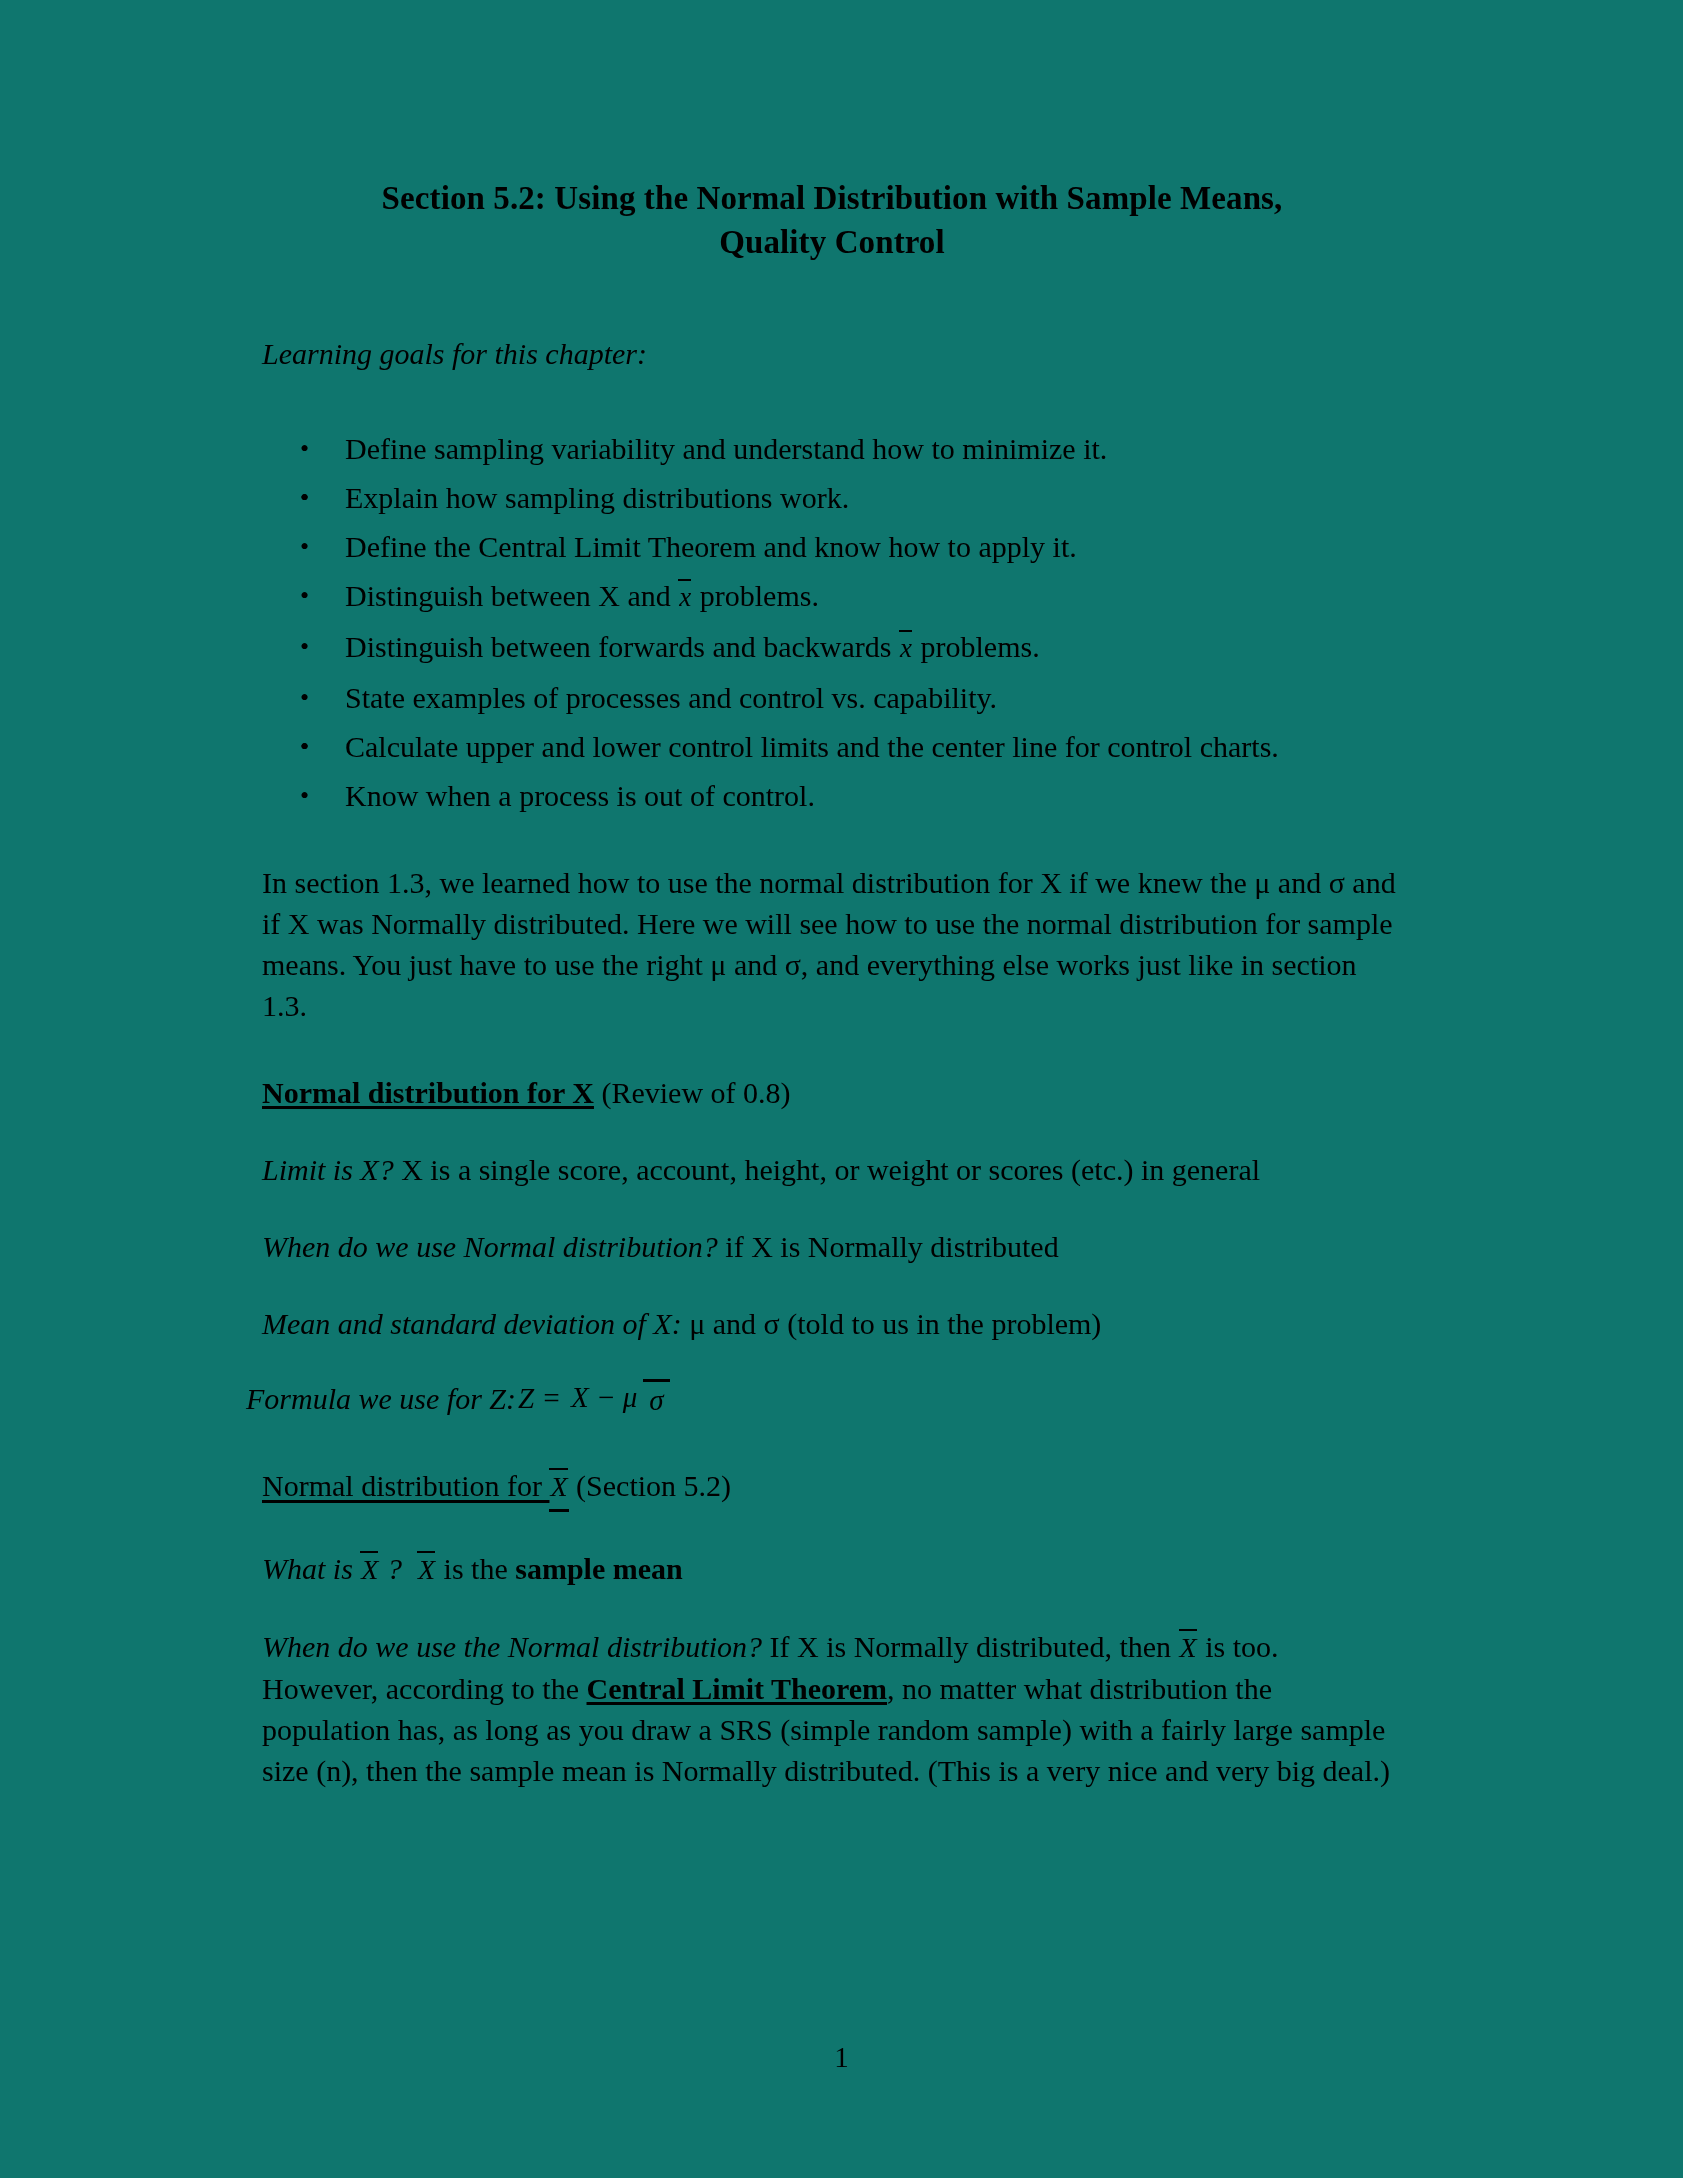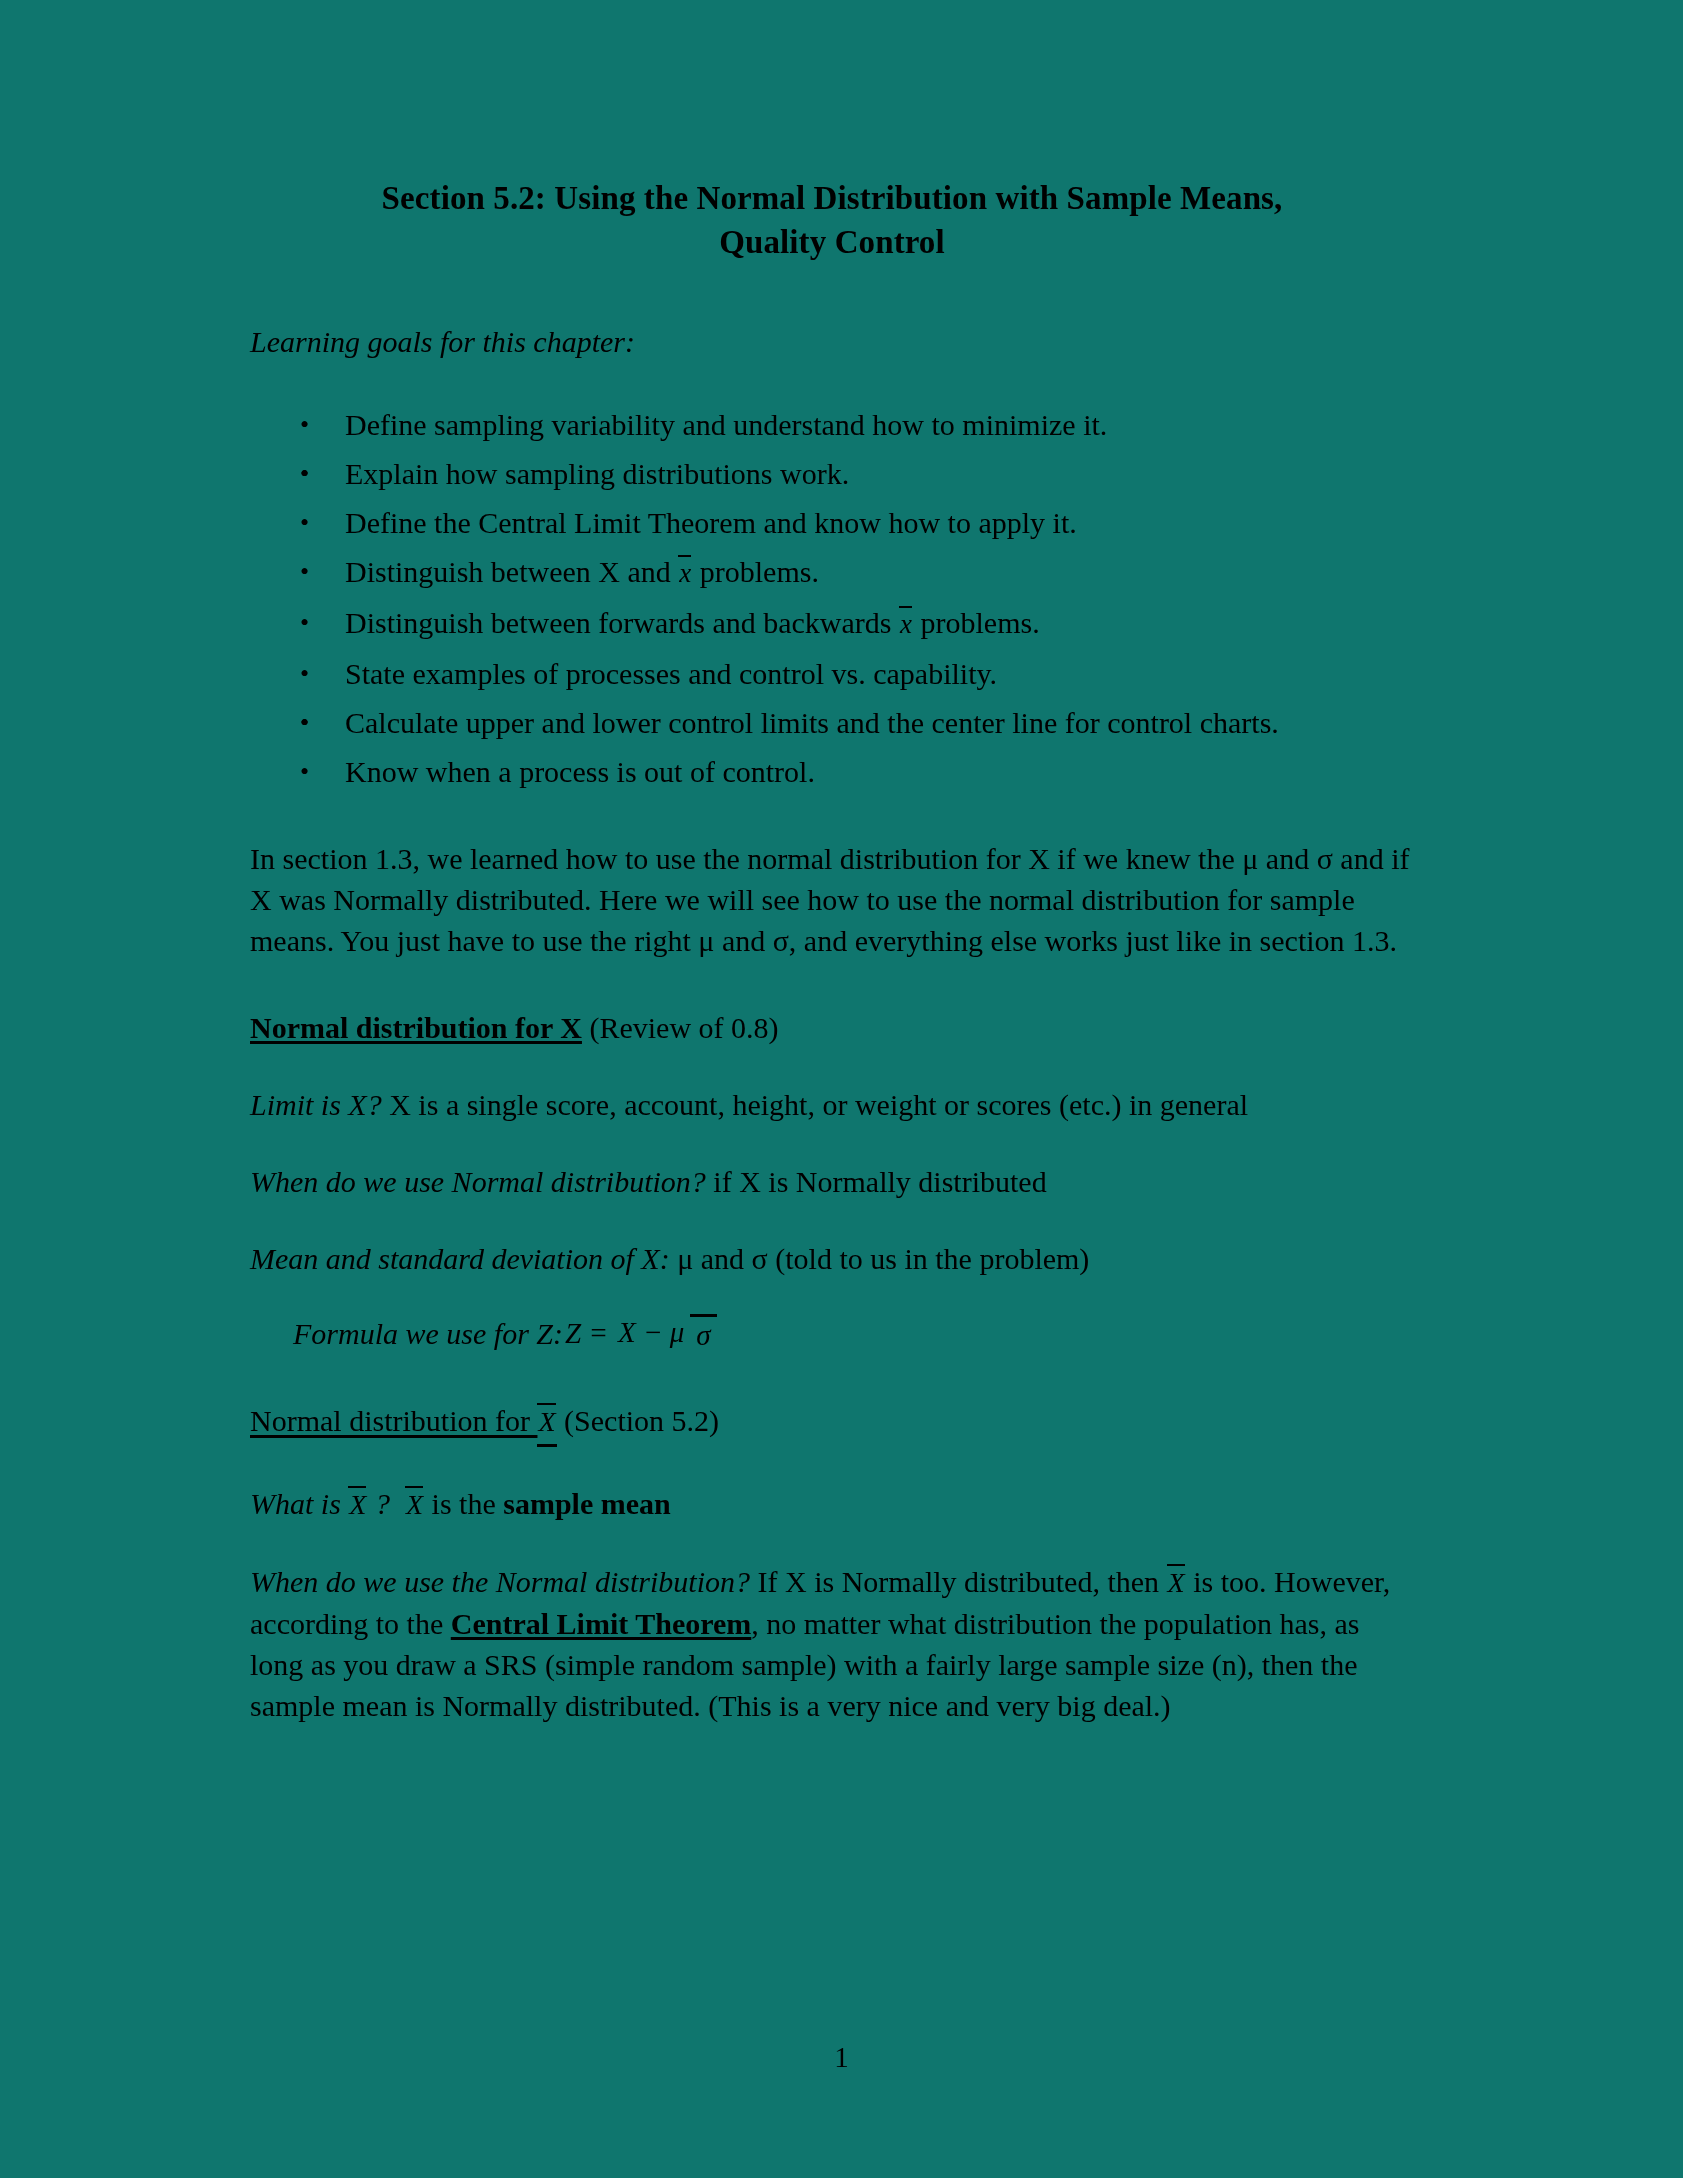--- a/index.html
+++ b/index.html
@@ -37,21 +37,21 @@
     letter-spacing: 0.1px;
   }
   .doc-title .line2 {
     display: block;
   }
 
   
   .para {
     font-size: 30px;
     line-height: 41px;
-    margin: 4px;
+    margin: 16px;
     text-align: left;
   }
   .ital {
     font-style: italic;
   }
   .bold {
     font-weight: bold;
   }
   .bold-ul {
     font-weight: bold;
@@ -83,21 +83,21 @@
   }
   ul.goals li .bul {
     position: absolute;
     left: 54px;
     top: 0;
     font-size: 26px;
     line-height: 41px;
   }
   .gap-head   { margin-top: 46px; }
   .gap-qa     { margin-top: 36px; }
-  .gap-eq     { margin-top: 34px; margin-left: 47px; }
+  .gap-eq     { margin-top: 34px; }
 
   
   .mbar {
     font-style: italic;
     font-family: "Liberation Serif", "DejaVu Serif", serif;
     position: relative;
     display: inline-block;
     padding: 0 1px;
   }
   .mbar::before {

